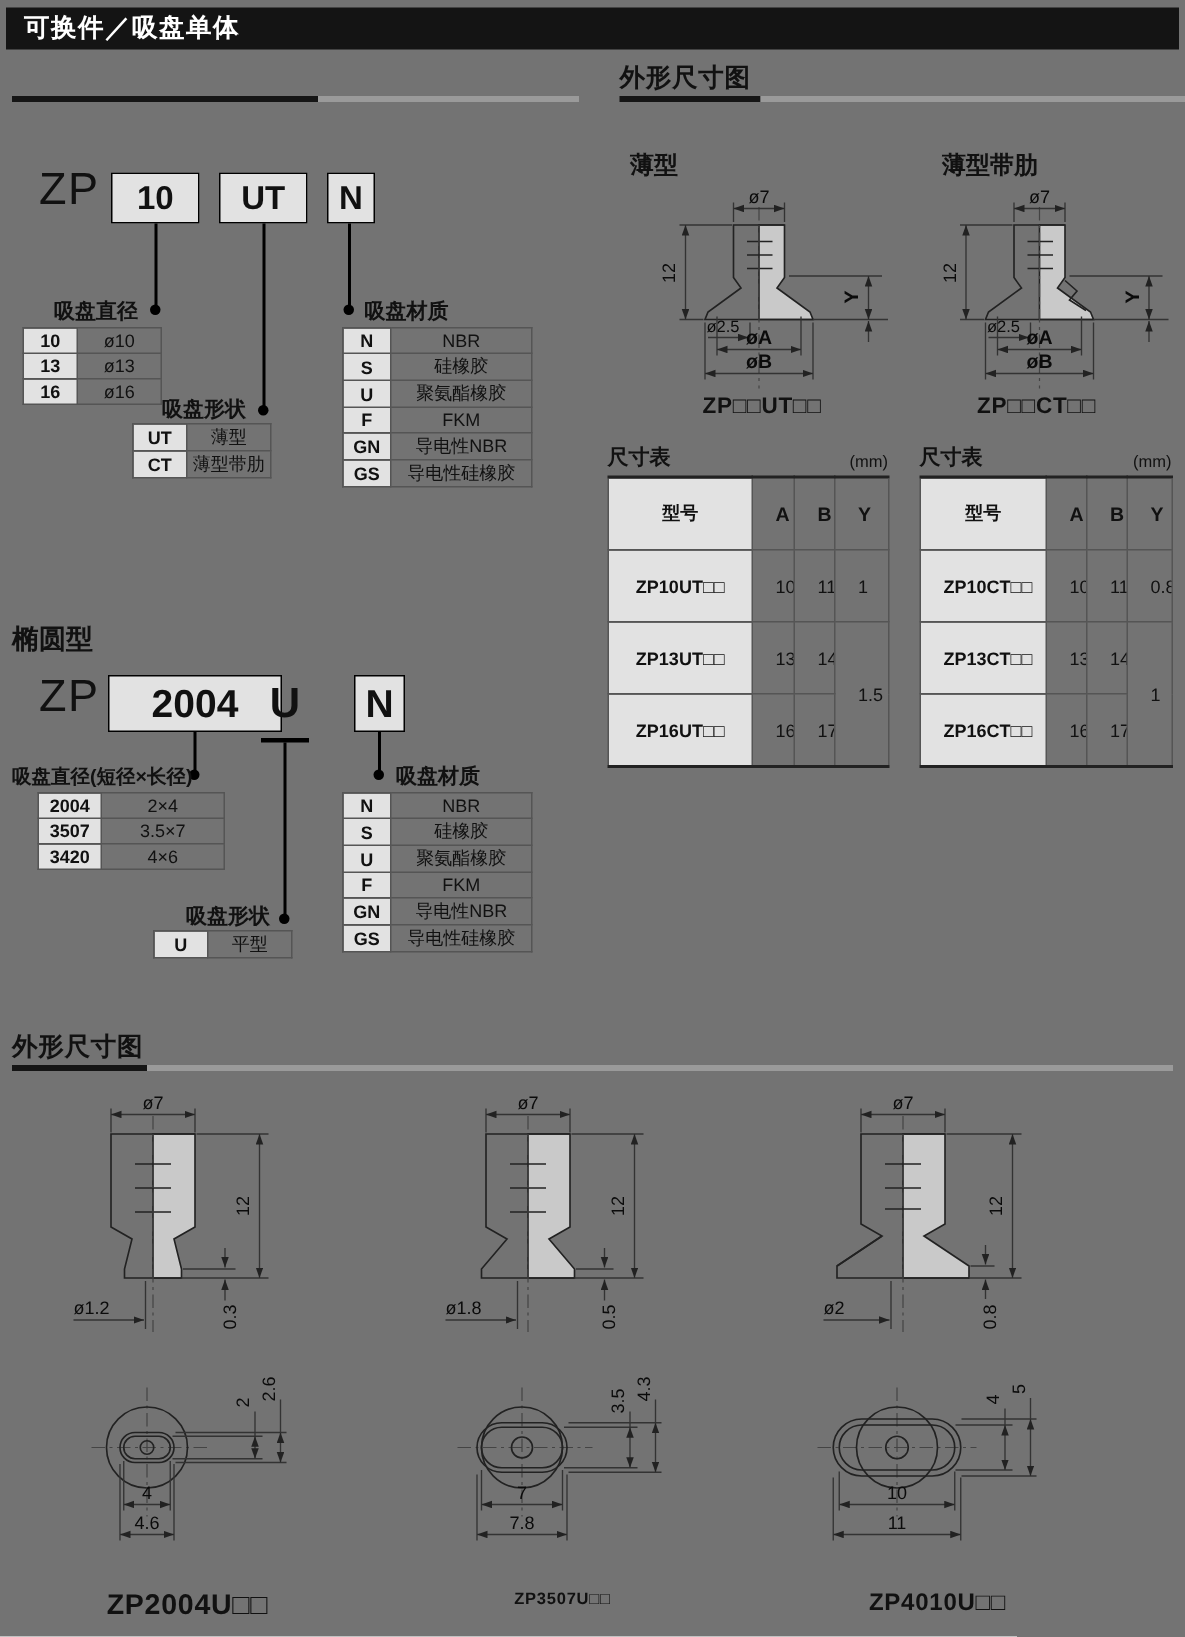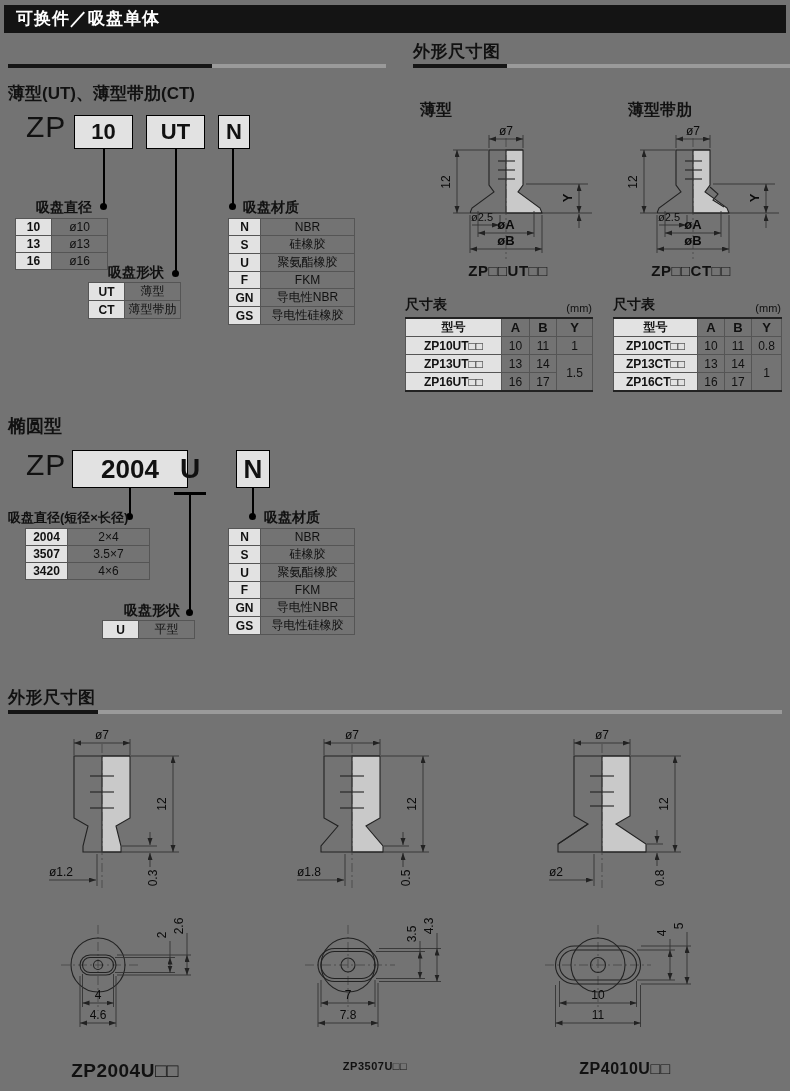--- a/index.html
+++ b/index.html
@@ -19,21 +19,21 @@
   .vline{width:1.5px;background:#000}
   .hline{height:3px;background:#000}
   .dot{width:7px;height:7px;border-radius:50%;background:#000}
   .plabel{font-size:14px;font-weight:bold;white-space:nowrap}
   .plabel.sm{font-size:13px}
   table.kv{border-collapse:collapse;table-layout:fixed}
   .kv td{border:1px solid #555;text-align:center;font-size:12px;height:16px;padding:0 3px;
          overflow:hidden;white-space:nowrap}
   .kv td.k{background:#e2e2e2;font-weight:bold}
   table.dimtbl{border-collapse:collapse;table-layout:fixed;border-top:2px solid #222;border-bottom:2px solid #222;width:100%}
-  .dimtbl td{border:1px solid #555;text-align:center;font-size:12px;height:17px;padding:0;white-space:nowrap;overflow:hidden}
+  .dimtbl td{border:1px solid #555;text-align:center;font-size:12px;height:17px;padding:15px;white-space:nowrap;overflow:hidden}
   .dimtbl td.k{background:#e2e2e2;font-weight:bold}
   .dimtbl td.h{font-weight:bold;font-size:13px}
   .tbl-head{display:flex;justify-content:space-between;align-items:flex-end;margin-bottom:3px}
   .tbl-title{font-size:14px;font-weight:bold}
   .tbl-unit{font-size:11px}
   .cap{font-size:15px;font-weight:bold;text-align:center;letter-spacing:.5px;white-space:nowrap}
   .dlabel{font-size:16px;font-weight:bold;white-space:nowrap}
   svg .ln{stroke:#222;stroke-width:1.1;fill:none}
   svg .sec{fill:#c9c9c9;stroke:#222;stroke-width:1.1}
   svg .thin{stroke:#333;stroke-width:0.9;fill:none}
@@ -66,21 +66,20 @@
     <span class="rb" style="width:204px"></span>
     <span class="rg"></span>
   </div>
 
   <div class="abs sec-title" style="left:413px;top:40px">外形尺寸图</div>
   <div class="abs rule" style="left:413px;top:64px;width:377px">
     <span class="rb" style="width:94px"></span>
     <span class="rg"></span>
   </div>
 
-  <div class="abs sub" style="left:8px;top:82px">薄型(UT)、薄型带肋(CT)</div>
 
   <div class="abs zp" style="left:26px;top:110px">ZP</div>
   <div class="abs mbox" style="left:74px;top:115px;width:59px;height:34px;font-size:22px">10</div>
   <div class="abs mbox" style="left:146px;top:115px;width:59px;height:34px;font-size:22px">UT</div>
   <div class="abs mbox" style="left:218px;top:115px;width:32px;height:34px;font-size:22px">N</div>
 
   <div class="abs vline" style="left:103px;top:149px;height:57px"></div>
   <div class="abs dot" style="left:100px;top:203px"></div>
   <div class="abs vline" style="left:175px;top:149px;height:124px"></div>
   <div class="abs dot" style="left:172px;top:270px"></div>

